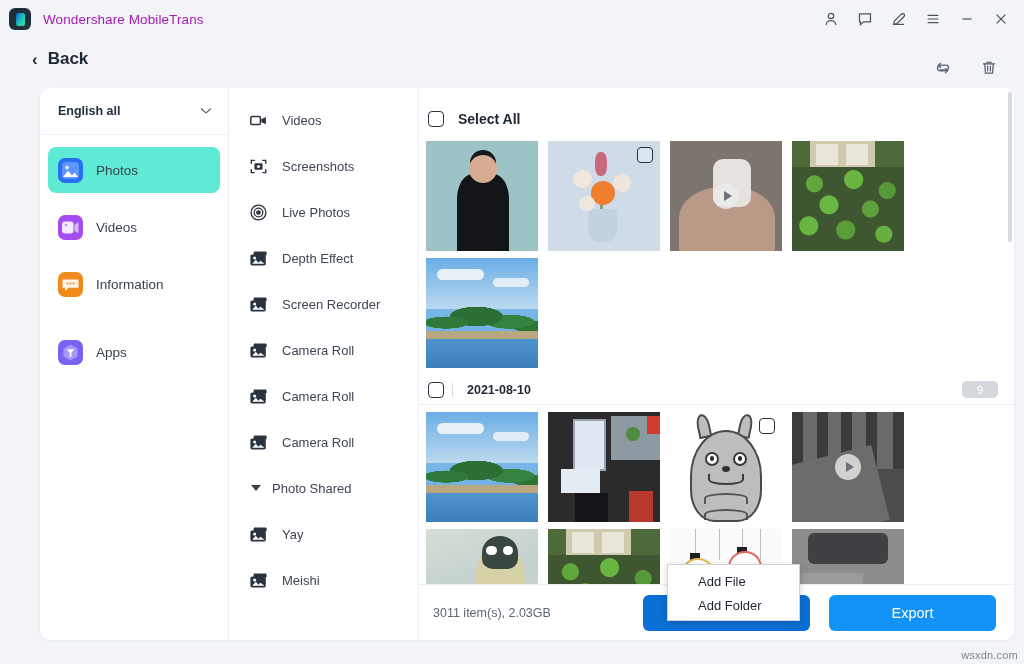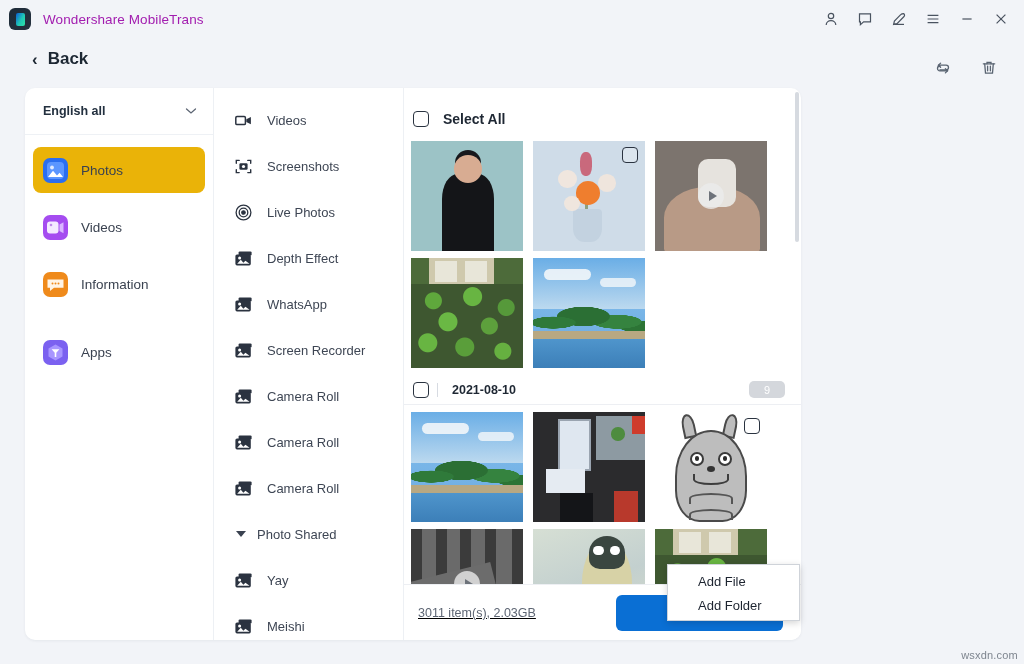--- a/index.html
+++ b/index.html
@@ -75,22 +75,22 @@
   }
   .cardtools .ct {
     width: 26px; height: 26px;
     display: flex; align-items:center; justify-content:center;
     color: #5a6472;
   }
 
   
   .card {
     position: absolute;
-    left: 25px; top: 88px;
-    width: 776px; height: 552px;
+    left: 40px; top: 88px;
+    width: 974px; height: 552px;
     background: #ffffff;
     border-radius: 10px;
     display: flex;
     overflow: hidden;
     box-shadow: 0 1px 3px rgba(20,30,50,.06);
   }
 
   
   .leftnav {
     width: 189px;
@@ -111,21 +111,21 @@
   .navitem {
     height: 46px;
     margin: 0 8px;
     border-radius: 8px;
     display: flex; align-items: center;
     padding-left: 10px;
     gap: 13px;
     color: #3a4250;
     font-size: 13.5px;
   }
-  .navitem.active { background: #eab308; }
+  .navitem.active { background: #5eead4; }
   .navitem .nicon {
     width: 25px; height: 25px;
     border-radius: 7px;
     display:flex; align-items:center; justify-content:center;
     flex: none;
   }
   .nicon svg { display:block; }
   .navspace { height: 11px; }
 
   
@@ -246,21 +246,20 @@
   }
 
   
   .footer {
     height: 56px;
     border-top: 1px solid #edeff3;
     display: flex; align-items: center;
     padding: 0 18px 0 14px;
     flex: none;
     background: #fff;
-    text-decoration: underline;
   }
   .fstat { font-size: 12.5px; color: #5d6573; }
   .fbtns { margin-left: auto; display: flex; gap: 19px; }
   .btn {
     width: 167px; height: 36px;
     border-radius: 6px;
     display: flex; align-items: center; justify-content: center;
     font-size: 14.5px;
     color: #ffffff;
     border: none;
@@ -603,31 +602,20 @@
           <svg width="19" height="19" viewBox="0 0 19 19">
             <rect x="4.6" y="2.4" width="13" height="4" rx="1.2" fill="#2b3340"></rect>
             <rect x="1.4" y="5.4" width="15.4" height="11" rx="1.6" fill="#2b3340"></rect>
             <circle cx="5.6" cy="9.1" r="1.5" fill="#ffffff"></circle>
             <path d="M3.2 14.8l3.6-4 2.6 2.9 2-2 4.2 3.1z" fill="#ffffff"></path>
           </svg>
         </span>
         <span>Depth Effect</span>
       </div>
 
-      <div class="album">
-        <span class="aicon">
-          <svg width="19" height="19" viewBox="0 0 19 19">
-            <rect x="4.6" y="2.4" width="13" height="4" rx="1.2" fill="#2b3340"></rect>
-            <rect x="1.4" y="5.4" width="15.4" height="11" rx="1.6" fill="#2b3340"></rect>
-            <circle cx="5.6" cy="9.1" r="1.5" fill="#ffffff"></circle>
-            <path d="M3.2 14.8l3.6-4 2.6 2.9 2-2 4.2 3.1z" fill="#ffffff"></path>
-          </svg>
-        </span>
-        <span>WhatsApp</span>
-      </div>
 
       <div class="album">
         <span class="aicon">
           <svg width="19" height="19" viewBox="0 0 19 19">
             <rect x="4.6" y="2.4" width="13" height="4" rx="1.2" fill="#2b3340"></rect>
             <rect x="1.4" y="5.4" width="15.4" height="11" rx="1.6" fill="#2b3340"></rect>
             <circle cx="5.6" cy="9.1" r="1.5" fill="#ffffff"></circle>
             <path d="M3.2 14.8l3.6-4 2.6 2.9 2-2 4.2 3.1z" fill="#ffffff"></path>
           </svg>
         </span>
@@ -836,20 +824,21 @@
           </div>
         </div>
 
         <div class="vscroll"></div>
       </div>
 
       <div class="footer">
         <div class="fstat">3011 item(s), 2.03GB</div>
         <div class="fbtns">
           <div class="btn import">Import</div>
+          <div class="btn export">Export</div>
         </div>
       </div>
     </div>
 
   </div>
 
   <div class="ctxmenu">
     <div class="ctxitem">Add File</div>
     <div class="ctxitem">Add Folder</div>
   </div>

